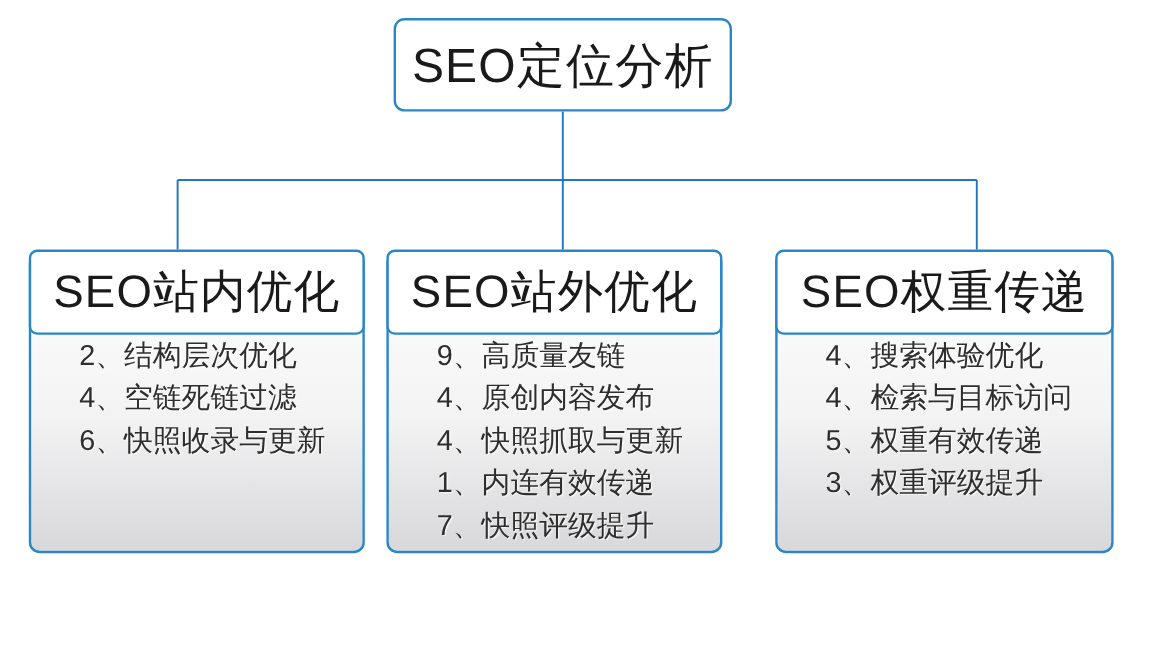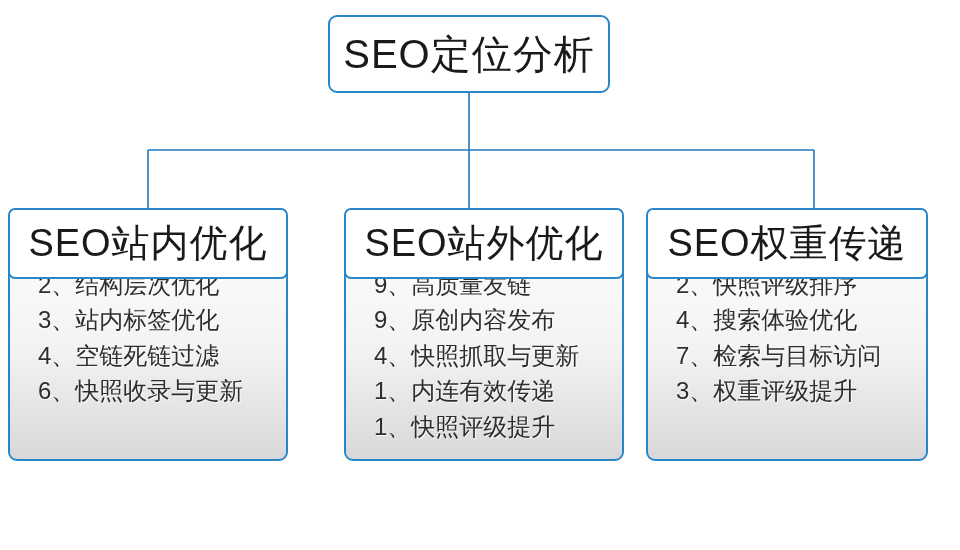--- a/index.html
+++ b/index.html
@@ -52,37 +52,37 @@
     height:71px;
     border-radius:7px;
     font-size:38px;
     color:var(--title);
     letter-spacing:1px;
   }
   .col{
     position:absolute;
     top:208px;
   }
-  .col-1{left:8px;width:280px;}
-  .col-2{left:344px;width:280px;}
+  .col-1{left:24px;width:280px;}
+  .col-2{left:322px;width:280px;}
   .col-3{left:646px;width:282px;}
   .col .branch-header{width:100%;}
   .panel{
     box-sizing:border-box;
     margin-top:2px;
     width:100%;
     height:251px;
     border:2px solid var(--border);
     border-radius:9px;
     background:linear-gradient(to bottom, var(--panel_top) 0%, var(--panel_mid) 55%, var(--panel_bottom) 100%);
     padding:15px 6px 0 24px;
   }
   .panel ul{
     list-style:none;
-    margin:4px;padding:0;
+    margin:16px;padding:0;
   }
   .panel li{
     font-size:24px;
     line-height:35.5px;
     color:var(--text);
     text-shadow:1px 1px 1px rgba(255,255,255,0.85);
     white-space:nowrap;
   }
 </style>
 </head>
@@ -103,51 +103,50 @@
   </div>
 
   <div class="col col-1">
     <div class="node branch-header">
       <span>SEO站内优化</span>
     </div>
     <div class="panel">
       <ul>
         <li>1、TDK合理定义</li>
         <li>2、结构层次优化</li>
-        <li>3、站内标签优化</li>
         <li>4、空链死链过滤</li>
         <li>6、快照收录与更新</li>
       </ul>
     </div>
   </div>
 
   <div class="col col-2">
     <div class="node branch-header">
       <span>SEO站外优化</span>
     </div>
     <div class="panel">
       <ul>
         <li>1、高质量外链</li>
         <li>9、高质量友链</li>
-        <li>9、原创内容发布</li>
+        <li>4、原创内容发布</li>
         <li>4、快照抓取与更新</li>
         <li>1、内连有效传递</li>
-        <li>1、快照评级提升</li>
+        <li>7、快照评级提升</li>
       </ul>
     </div>
   </div>
 
   <div class="col col-3">
     <div class="node branch-header">
       <span>SEO权重传递</span>
     </div>
     <div class="panel">
       <ul>
         <li>1、快照增缩略图</li>
-        <li>2、快照评级排序</li>
         <li>4、搜索体验优化</li>
-        <li>7、检索与目标访问</li>
+        <li>4、检索与目标访问</li>
+        <li>5、权重有效传递</li>
         <li>3、权重评级提升</li>
       </ul>
     </div>
   </div>
 
 </div>
 
 </body></html>

